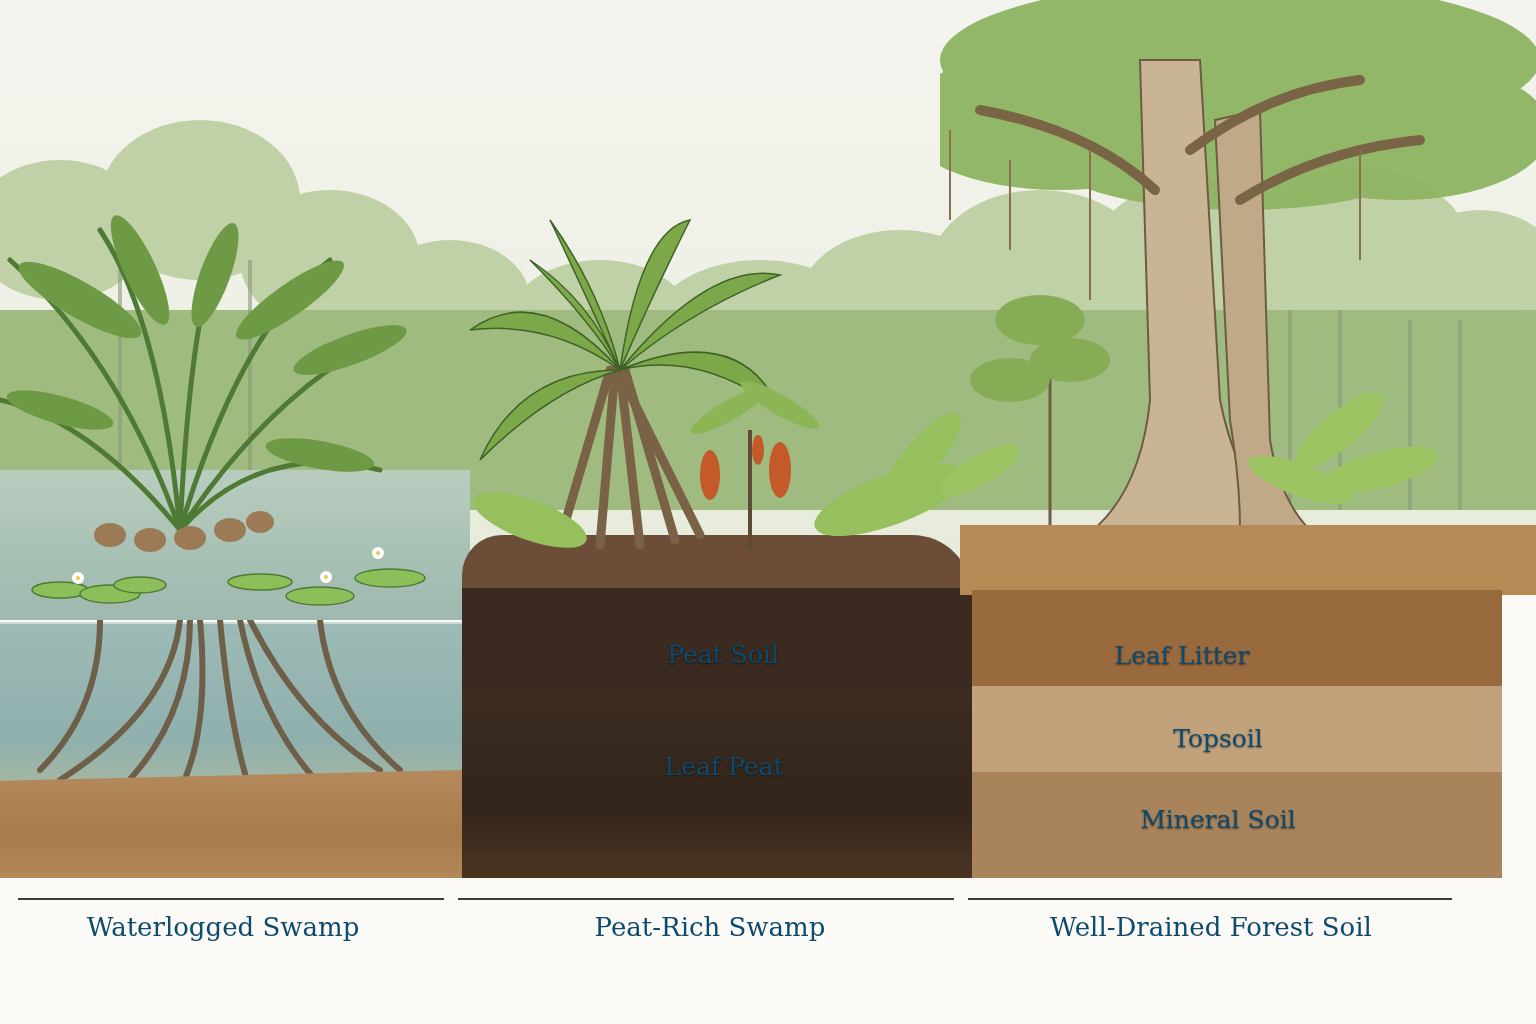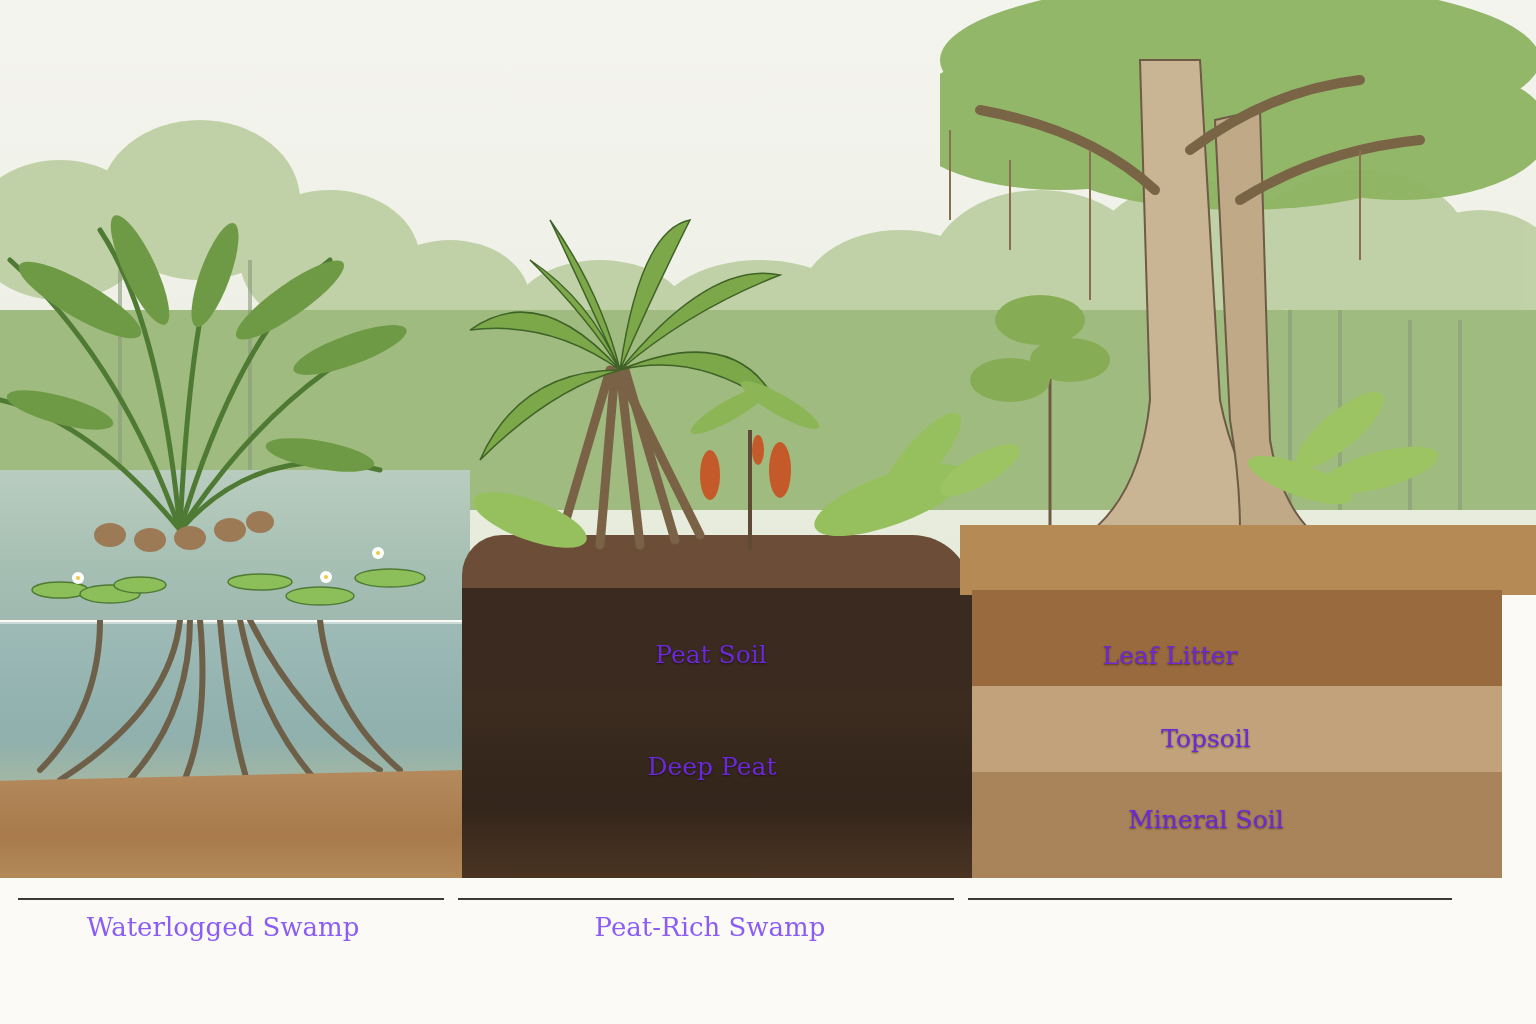--- a/index.html
+++ b/index.html
@@ -12,23 +12,23 @@
   .swamp-floor{position:absolute;left:0;top:770px;width:462px;height:108px;background:linear-gradient(#b48a5c,#a87a4c 60%,#b38958);clip-path:polygon(0 10%,100% 0,100% 100%,0 100%);}
   .peat-top{position:absolute;left:462px;top:535px;width:510px;height:60px;background:#6c4e38;border-radius:40px 60px 0 0;}
   .peat-layer{position:absolute;left:462px;width:510px;}
   .peat-1{top:588px;height:104px;background:#3a2a1f;}
   .peat-2{top:692px;height:186px;background:linear-gradient(#3c2c20,#33251b 60%,#4a3422);}
   .forest-top{position:absolute;left:960px;top:525px;width:576px;height:70px;background:#b68a55;}
   .forest-layer{position:absolute;left:972px;width:530px;}
   .fl-1{top:590px;height:96px;background:#9a6a3f;}
   .fl-2{top:686px;height:86px;background:#c2a27a;}
   .fl-3{top:772px;height:106px;background:#a98359;}
-  .layer-label{position:absolute;color:#6d28d9;font-size:25px;text-shadow:0 1px 2px rgba(0,0,0,.5);white-space:nowrap;transform:translateX(-50%);}
+  .layer-label{position:absolute;color:#0c4a6e;font-size:25px;text-shadow:0 1px 2px rgba(0,0,0,.5);white-space:nowrap;transform:translateX(-50%);margin-left:12px;}
   .divider{position:absolute;top:898px;height:2px;background:#3b3a36;}
-  .caption{position:absolute;top:912px;font-size:26px;color:#8b5cf6;white-space:nowrap;transform:translateX(-50%);}
+  .caption{position:absolute;top:912px;font-size:26px;color:#0c4a6e;white-space:nowrap;transform:translateX(-50%);}
 </style>
 </head>
 <body>
 
 <div class="scene">
 
   <div class="sky"></div>
 
   <svg class="bg-forest" viewBox="0 0 1536 420" width="1536" height="420">
     <g fill="#b9cc9c" opacity="0.85">
@@ -156,21 +156,21 @@
 
     <g fill="#96c05e">
         <ellipse cx="450" cy="300" rx="80" ry="25" transform="rotate(-20 450 300)"></ellipse>
       <ellipse cx="480" cy="260" rx="60" ry="18" transform="rotate(-50 480 260)"></ellipse>
       <ellipse cx="90" cy="320" rx="60" ry="20" transform="rotate(20 90 320)"></ellipse>
       </g>
   </svg>
   <div class="peat-layer peat-1"></div>
   <div class="peat-layer peat-2"></div>
   <span class="layer-label" style="left:711px;top:640px">Peat Soil</span>
-  <span class="layer-label" style="left:712px;top:752px">Deep Peat</span>
+  <span class="layer-label" style="left:712px;top:752px">Leaf Peat</span>
 
   <svg style="position:absolute;left:940px;top:0" width="596" height="560">
     <g fill="#8db462" opacity="0.95">
       <ellipse cx="300" cy="60" rx="300" ry="80"></ellipse>
         <ellipse cx="120" cy="120" rx="160" ry="70"></ellipse>
       <ellipse cx="460" cy="130" rx="150" ry="70"></ellipse>
         <ellipse cx="300" cy="150" rx="200" ry="60"></ellipse>
     </g>
 
     <path d="M200 60 L260 60 L280 400 Q300 500 360 540 L140 540 Q200 500 210 400Z" fill="#c9b594" stroke="#6e5b45" stroke-width="2"></path>
@@ -211,13 +211,14 @@
   <span class="layer-label" style="left:1170px;top:641px">Leaf Litter</span>
   <span class="layer-label" style="left:1206px;top:724px">Topsoil</span>
   <span class="layer-label" style="left:1206px;top:805px">Mineral Soil</span>
 
   <div class="divider" style="left:18px;width:426px"></div>
   <div class="divider" style="left:458px;width:496px"></div>
   <div class="divider" style="left:968px;width:484px"></div>
 
   <span class="caption" style="left:223px">Waterlogged Swamp</span>
   <span class="caption" style="left:710px">Peat-Rich Swamp</span>
+  <span class="caption" style="left:1211px">Well-Drained Forest Soil</span>
 </div>
 
 </body></html>

